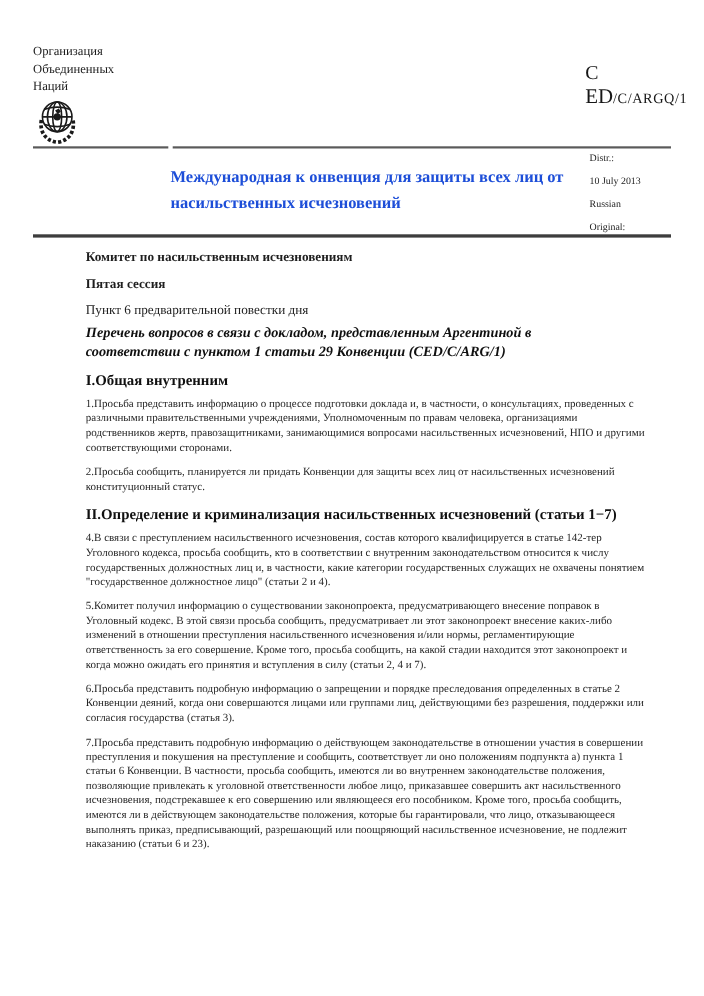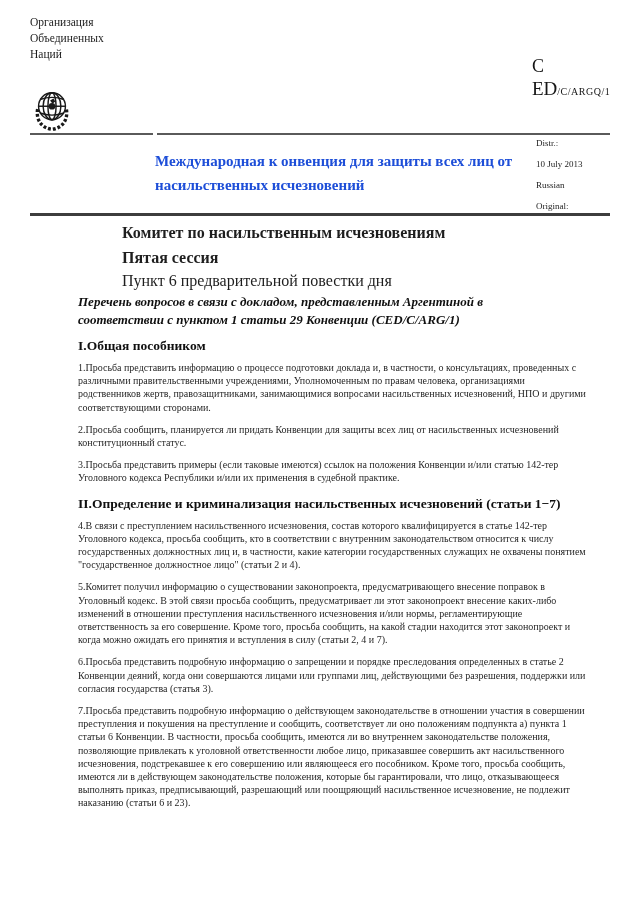--- a/index.html
+++ b/index.html
@@ -8,43 +8,43 @@
     background:#ffffff;
     position:relative;
     overflow:hidden;
     font-family:"Liberation Serif", serif;
     color:#222222;
     -webkit-font-smoothing:antialiased;
   }
   .abs { position:absolute; }
 
   
-  .org-name { left:30px; top:14px; font-size:11.5px; line-height:16px; color:#1c1c1c; }
+  .org-name { left:30px; top:39px; font-size:11.5px; line-height:16px; color:#1c1c1c; }
   .un-emblem { left:28px; top:88px; width:48px; height:48px; }
   .doc-symbol { left:532px; top:55px; color:#161616; }
   .doc-symbol .sym-line1 { font-size:18px; line-height:22px; }
   .doc-symbol .sym-line2 { font-size:19px; line-height:24px; }
-  .doc-symbol .sym-small { font-size:10px; letter-spacing:0.5px; }
+  .doc-symbol .sym-small { font-size:13px; letter-spacing:0.5px; }
 
   .rule-thin  { height:2px; background:#5a5a5a; top:133px; }
   .rule-thin.seg1 { left:30px;  width:123px; }
   .rule-thin.seg2 { left:157px; width:453px; }
   .rule-thick { height:3px; background:#3d3d3d; top:213px; left:30px; width:580px; }
 
   .distr { left:536px; top:138px; width:100px; font-size:9px; color:#242424; }
   .distr div { margin-bottom:10px; line-height:11px; white-space:nowrap; }
 
   .doc-title {
     left:155px; top:149px; width:378px;
     font-size:15px; font-weight:bold; line-height:24px; color:#1d4ed8;
   }
 
   
   main.abs { left:78px; top:227px; width:508px; }
-  .meta-line { font-size:16px; line-height:12px; color:#1e1e1e;margin-left:44px; }
+  .meta-line { font-size:12px; line-height:12px; color:#1e1e1e; }
   .meta-bold { font-weight:bold; }
   .mb13 { margin-bottom:13px; } .mb11 { margin-bottom:11px; }
   .mb6 { margin-bottom:6px; }
 
   .main-heading {
     font-size:13px; font-weight:bold; line-height:18px;
     color:#101010; margin:0 0 7px 0; width:470px;font-style:italic;
   }
   .section-heading {
     font-size:13.5px; font-weight:bold; line-height:19px;
@@ -97,23 +97,22 @@
 
 <div class="abs rule-thick"></div>
 
 <main class="abs">
   <div class="meta-line meta-bold mb13">Комитет по насильственным исчезновениям</div>
   <div class="meta-line meta-bold mb11">Пятая сессия</div>
   <div class="meta-line mb6">Пункт 6 предварительной повестки дня</div>
 
   <h1 class="main-heading">Перечень вопросов в связи с докладом, представленным Аргентиной в соответствии с пунктом 1 статьи 29 Конвенции (CED/C/ARG/1)</h1>
 
-  <h2 class="section-heading">I.Общая пособником</h2>
+  <h2 class="section-heading">I.Общая внутренним</h2>
   <p class="para">1.Просьба представить информацию о процессе подготовки доклада и, в частности, о консультациях, проведенных с различными правительственными учреждениями, Уполномоченным по правам человека, организациями родственников жертв, правозащитниками, занимающимися вопросами насильственных исчезновений, НПО и другими соответствующими сторонами.</p>
   <p class="para">2.Просьба сообщить, планируется ли придать Конвенции для защиты всех лиц от насильственных исчезновений конституционный статус.</p>
-  <p class="para">3.Просьба представить примеры (если таковые имеются) ссылок на положения Конвенции и/или статью 142-тер Уголовного кодекса Республики и/или их применения в судебной практике.</p>
 
   <h2 class="section-heading" style="margin-top:3px;">II.Определение и криминализация насильственных исчезновений (статьи 1−7)</h2>
   <p class="para">4.В связи с преступлением насильственного исчезновения, состав которого квалифицируется в статье 142-тер Уголовного кодекса, просьба сообщить, кто в соответствии с внутренним законодательством относится к числу государственных должностных лиц и, в частности, какие категории государственных служащих не охвачены понятием "государственное должностное лицо" (статьи 2 и 4).</p>
   <p class="para">5.Комитет получил информацию о существовании законопроекта, предусматривающего внесение поправок в Уголовный кодекс. В этой связи просьба сообщить, предусматривает ли этот законопроект внесение каких-либо изменений в отношении преступления насильственного исчезновения и/или нормы, регламентирующие ответственность за его совершение. Кроме того, просьба сообщить, на какой стадии находится этот законопроект и когда можно ожидать его принятия и вступления в силу (статьи 2, 4 и 7).</p>
   <p class="para">6.Просьба представить подробную информацию о запрещении и порядке преследования определенных в статье 2 Конвенции деяний, когда они совершаются лицами или группами лиц, действующими без разрешения, поддержки или согласия государства (статья 3).</p>
   <p class="para">7.Просьба представить подробную информацию о действующем законодательстве в отношении участия в совершении преступления и покушения на преступление и сообщить, соответствует ли оно положениям подпункта a) пункта 1 статьи 6 Конвенции. В частности, просьба сообщить, имеются ли во внутреннем законодательстве положения, позволяющие привлекать к уголовной ответственности любое лицо, приказавшее совершить акт насильственного исчезновения, подстрекавшее к его совершению или являющееся его пособником. Кроме того, просьба сообщить, имеются ли в действующем законодательстве положения, которые бы гарантировали, что лицо, отказывающееся выполнять приказ, предписывающий, разрешающий или поощряющий насильственное исчезновение, не подлежит наказанию (статьи 6 и 23).</p>
 </main>
 
 </body></html>

